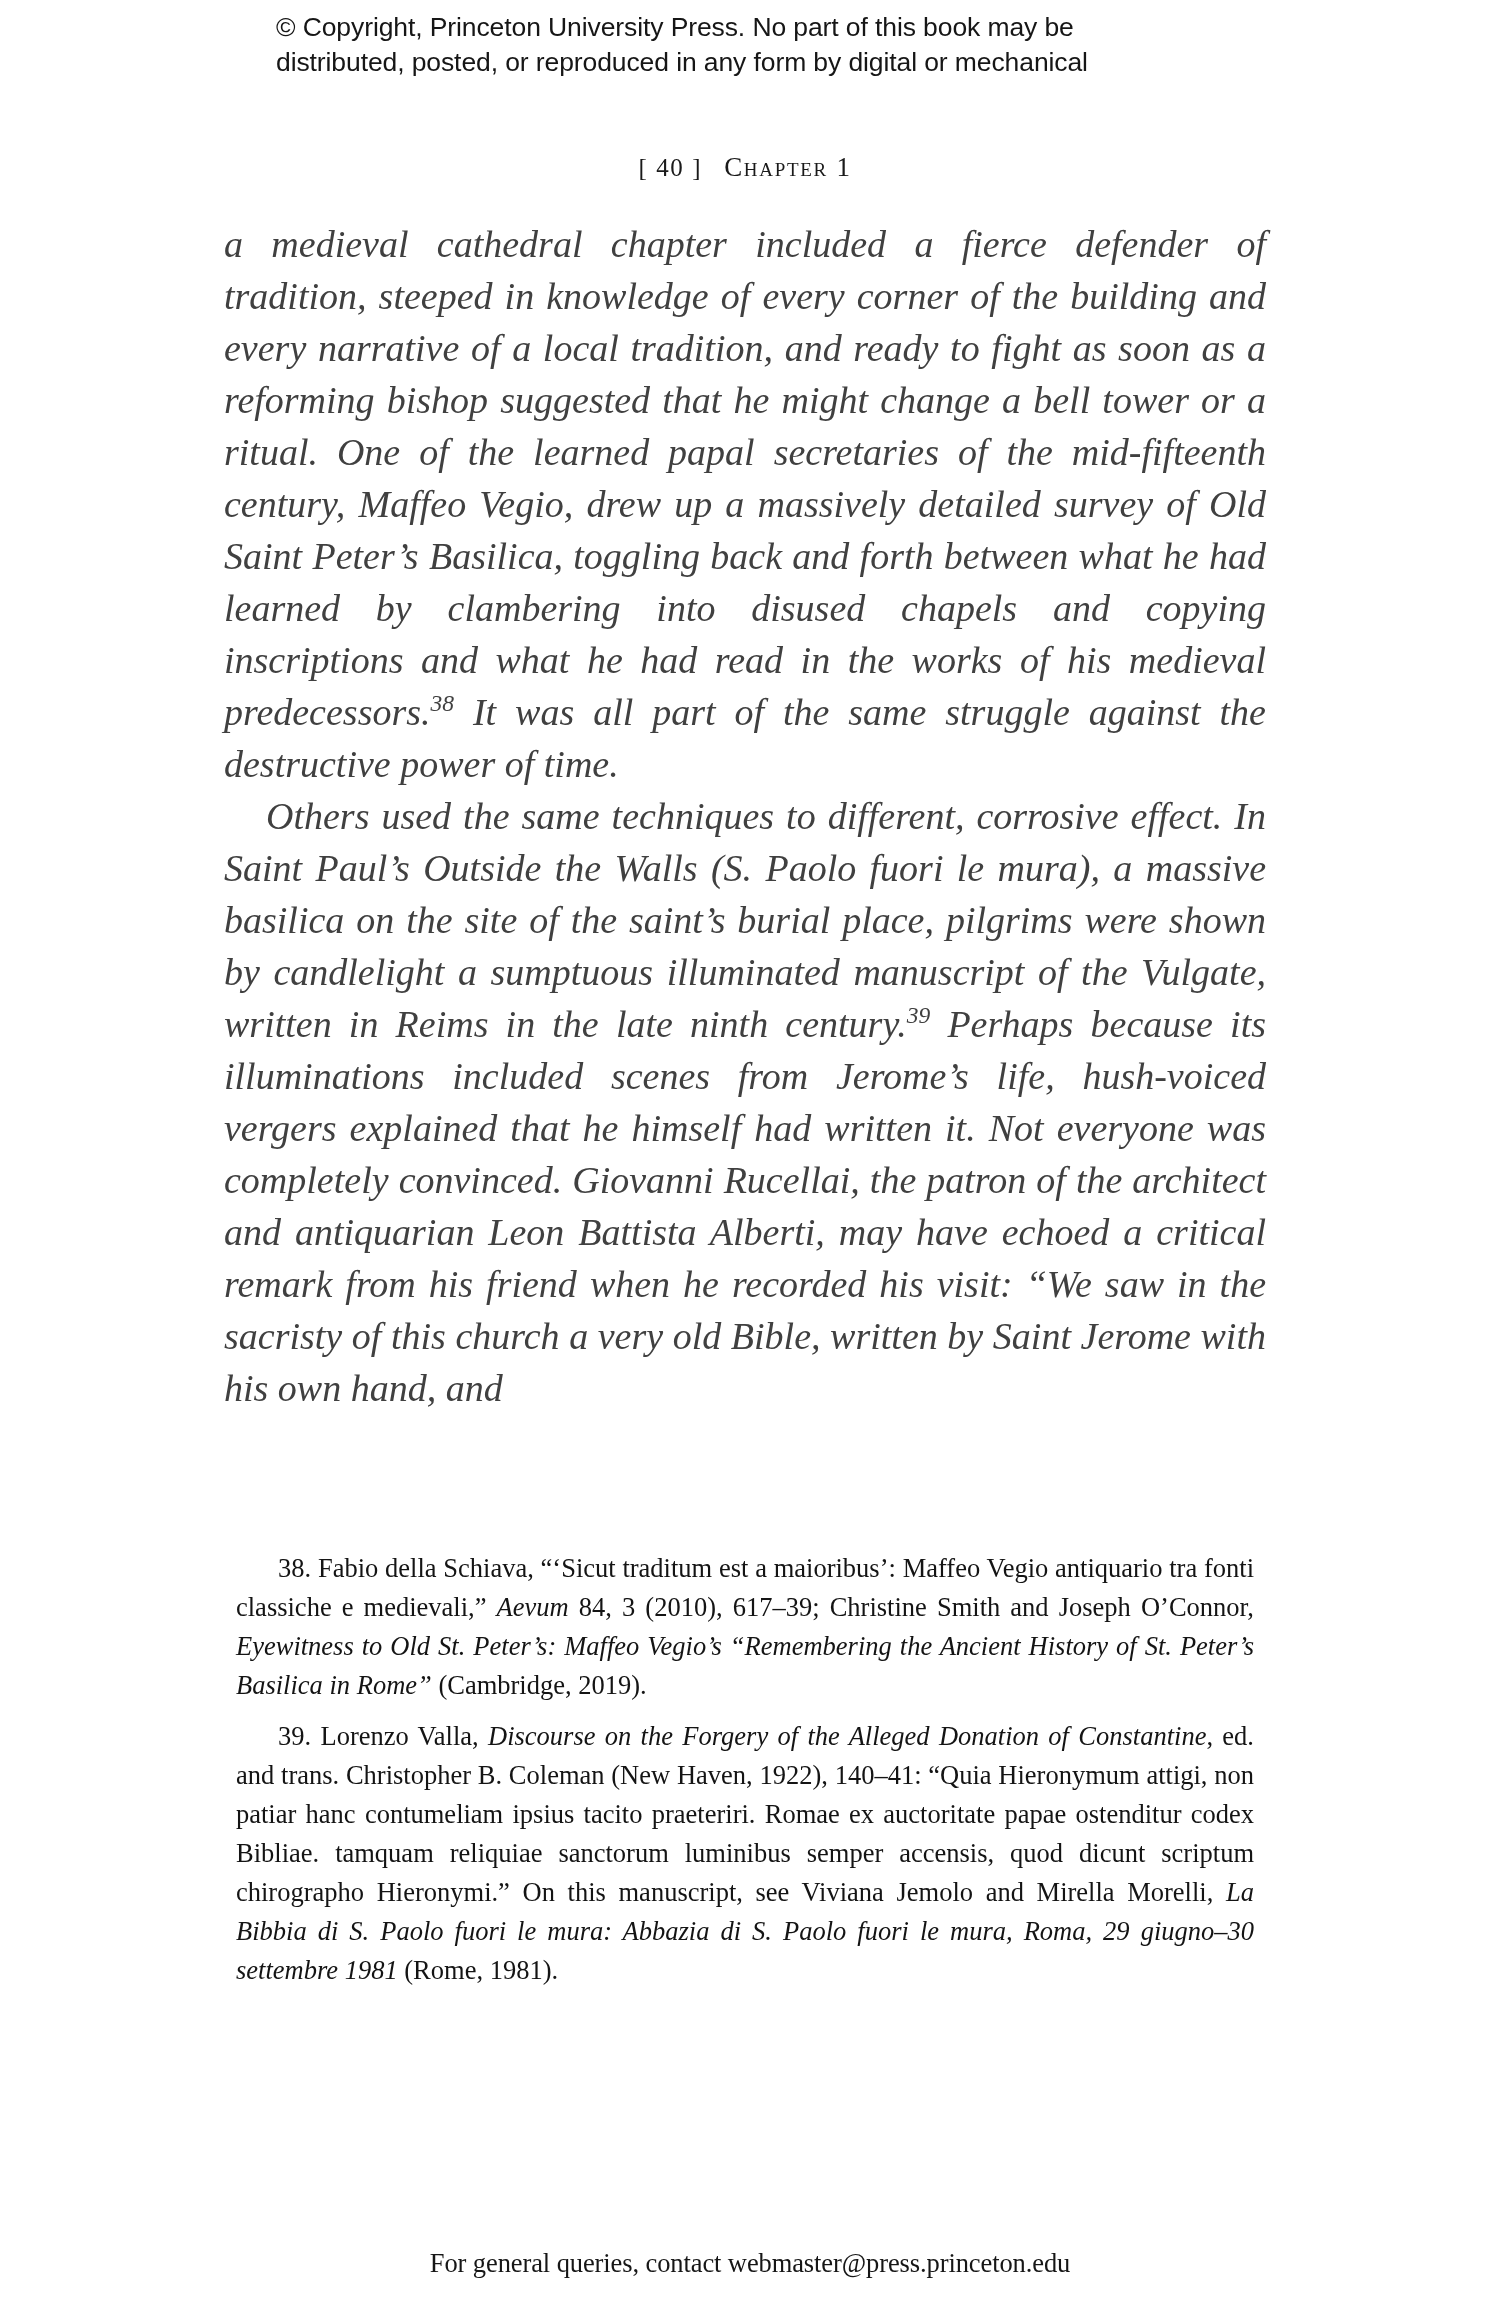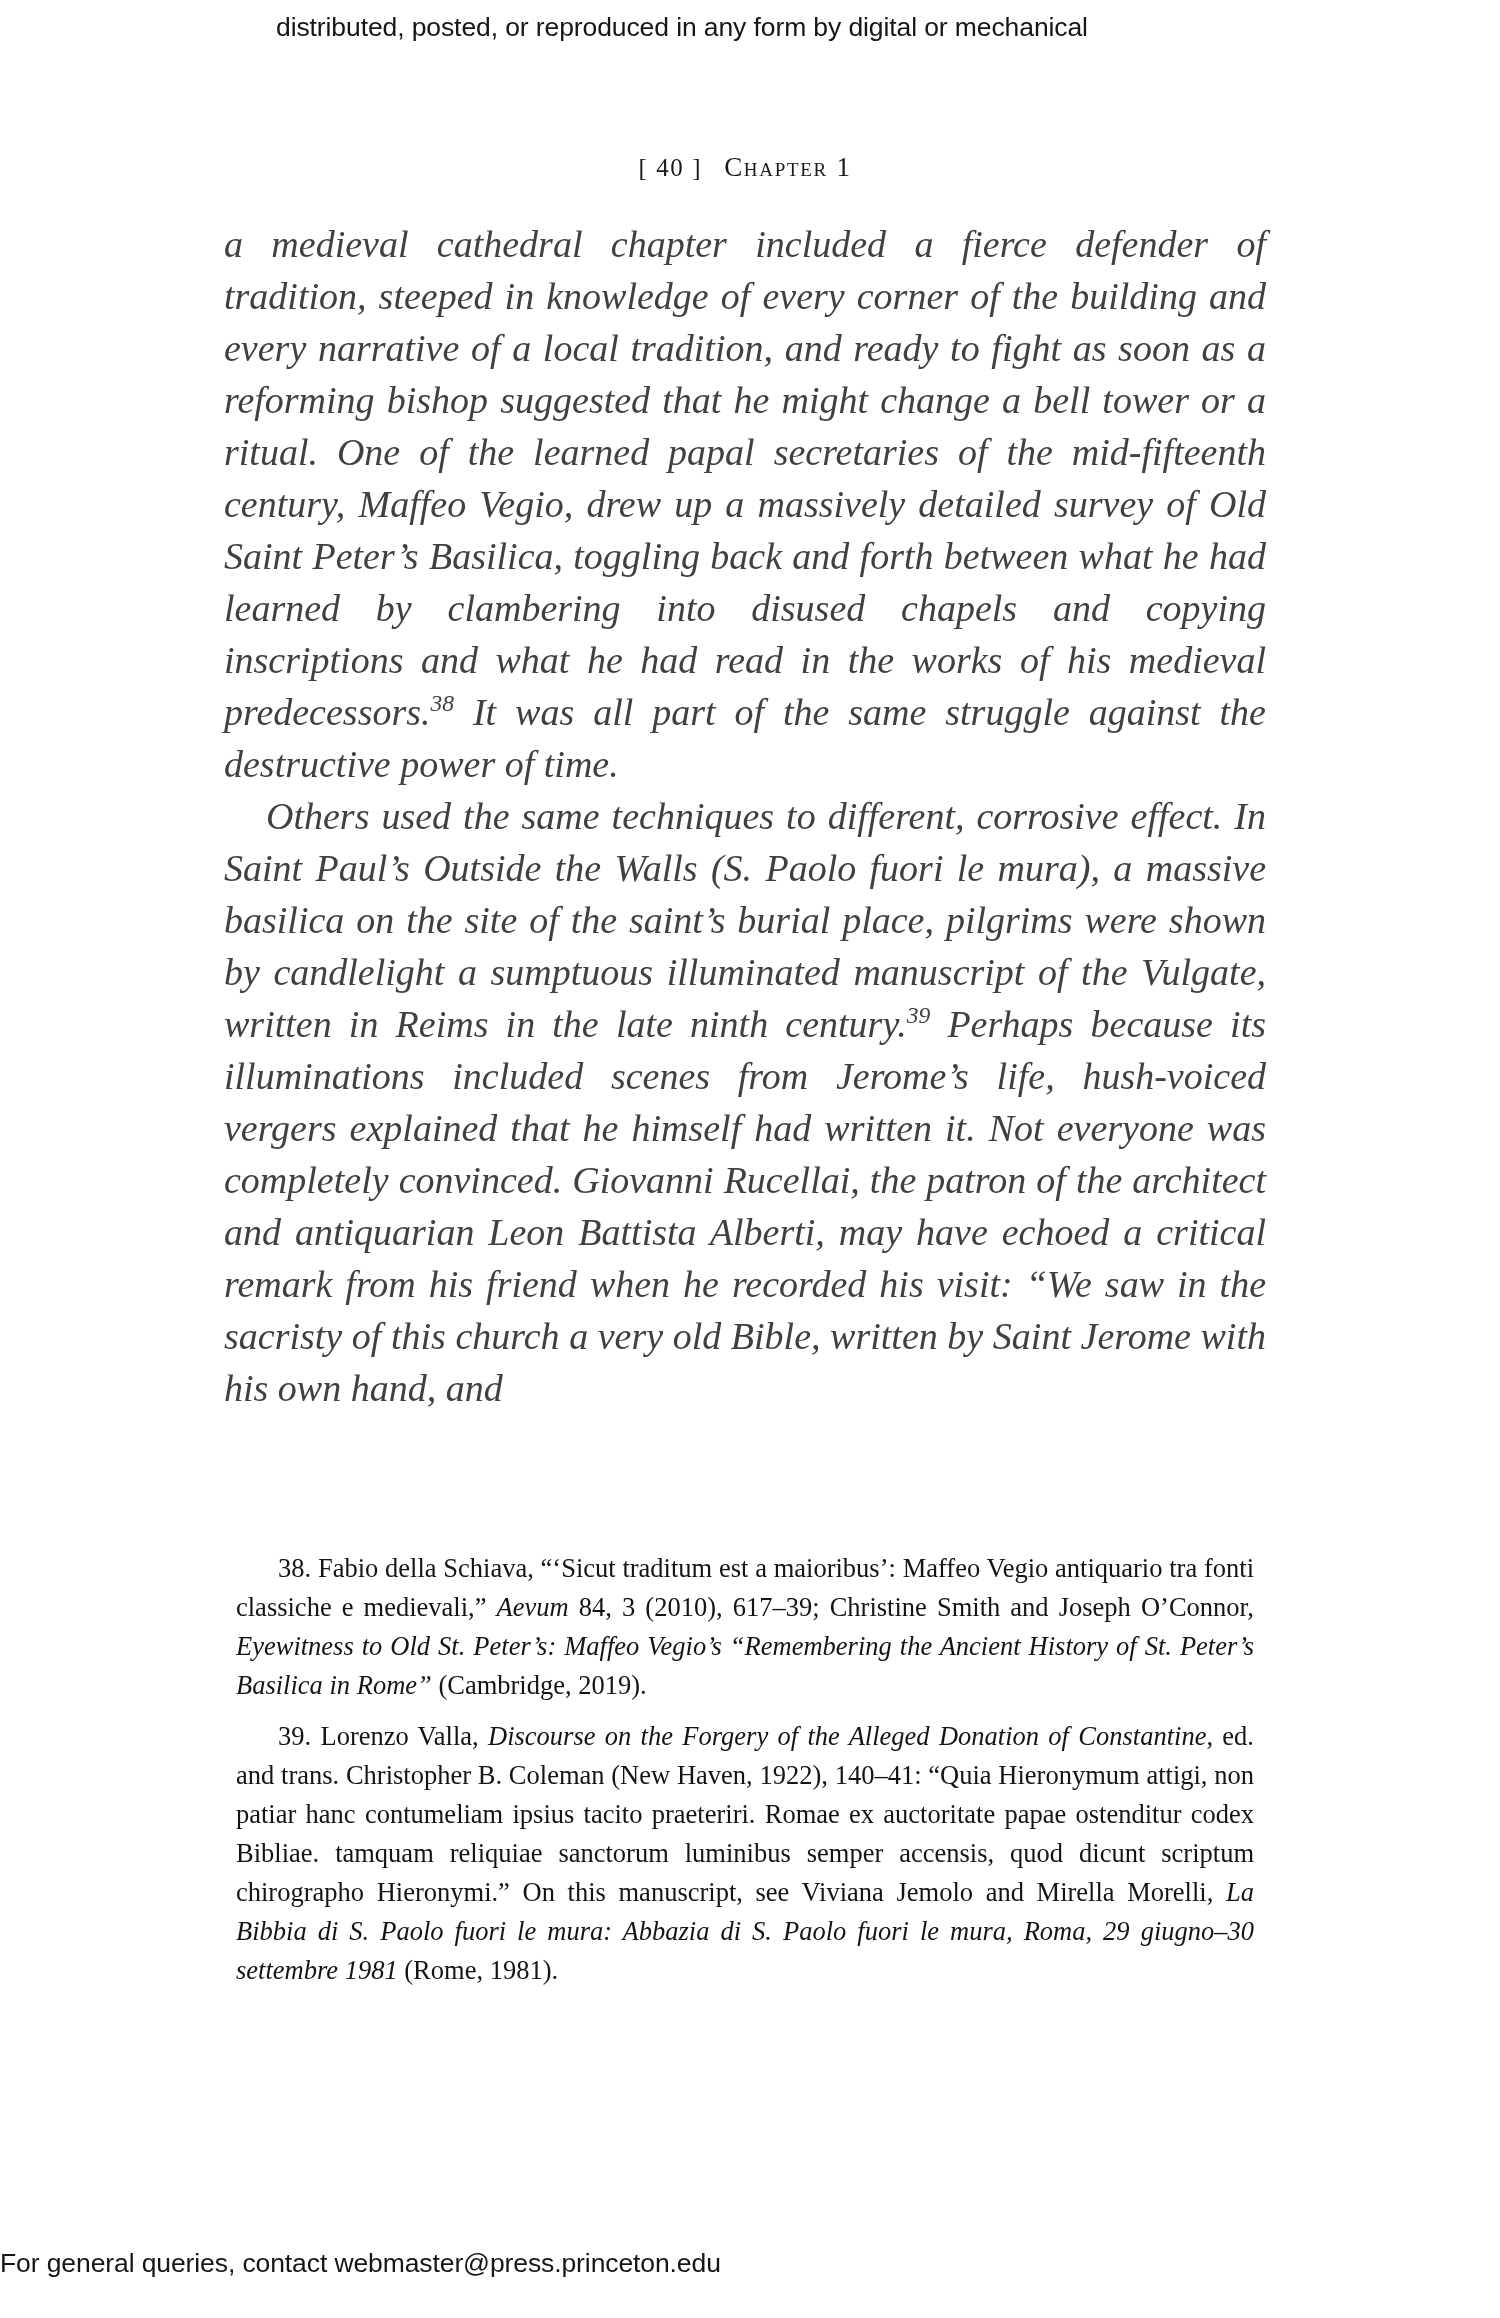--- a/index.html
+++ b/index.html
@@ -89,30 +89,32 @@
     color: #141414;
   }
   #footnotes p i, #footnotes p em { font-style: italic; }
 
   
   #page-footer {
     position: absolute;
     left: 0;
     top: 2248px;
     width: 1500px;
-    font-family: Liberation Sans, sans-serif;
+    text-align: center;
+    font-family: Liberation Serif, serif;
     font-size: 26.5px;
     color: #161616;
     letter-spacing: -0.1px;
   }
 </style>
 </head>
 <body>
 
 <div id="copyright-notice">
+  <span class="cline">© Copyright, Princeton University Press. No part of this book may be</span>
   <span class="cline">distributed, posted, or reproduced in any form by digital or mechanical</span>
 </div>
 
 <div id="running-head">
   <span class="folio">[ 40 ]</span><span class="chapter-label">Chapter 1</span>
 </div>
 
 <div id="body-text">
   <p><span>a medieval cathedral chapter included a fierce defender of tradition, steeped in knowledge of every corner of the building and every narrative of a local tradition, and ready to fight as soon as a reforming bishop suggested that he might change a bell tower or a ritual. One of the learned papal secretaries of the mid-fifteenth century, Maffeo Vegio, drew up a massively detailed survey of Old Saint Peter’s Basilica, toggling back and forth between what he had learned by clambering into disused chapels and copying inscriptions and what he had read in the works of his medieval predecessors.</span><sup class="fn-ref">38</sup><span> It was all part of the same struggle against the destructive power of time.</span></p>
   <p class="indented"><span>Others used the same techniques to different, corrosive effect. In Saint Paul’s Outside the Walls (S. Paolo fuori le mura), a massive basilica on the site of the saint’s burial place, pilgrims were shown by candlelight a sumptuous illuminated manuscript of the Vulgate, written in Reims in the late ninth century.</span><sup class="fn-ref">39</sup><span> Perhaps because its illuminations included scenes from Jerome’s life, hush-voiced vergers explained that he himself had written it. Not everyone was completely convinced. Giovanni Rucellai, the patron of the architect and antiquarian Leon Battista Alberti, may have echoed a critical remark from his friend when he recorded his visit: “We saw in the sacristy of this church a very old Bible, written by Saint Jerome with his own hand, and</span></p>

